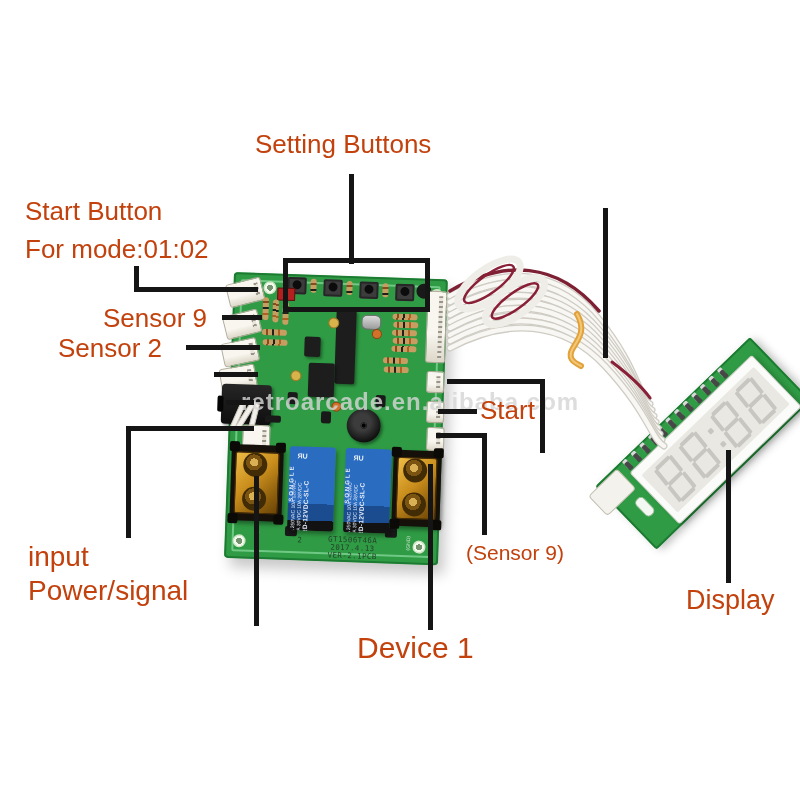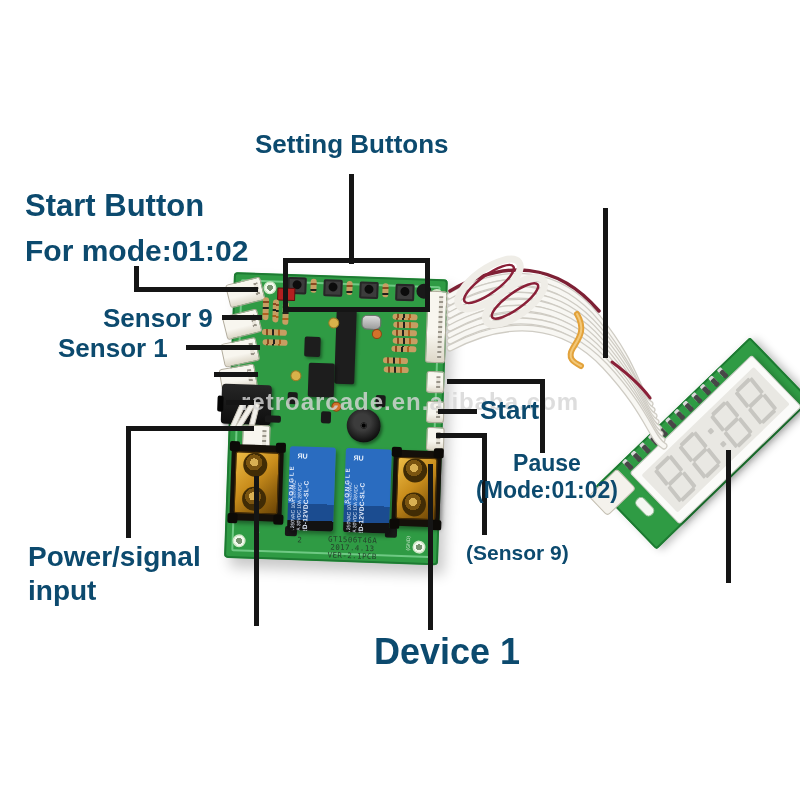--- a/index.html
+++ b/index.html
@@ -1,18 +1,18 @@
 <!DOCTYPE html>
 <html><head>
 <meta charset="utf-8">
 <style>
   html,body{margin:0;padding:0;background:#fff;}
   #stage{position:relative;width:800px;height:800px;background:#ffffff;overflow:hidden;
          font-family:"Liberation Sans",sans-serif;}
-  .lbl{position:absolute;font-weight:bold;color:#0c4a6e;white-space:nowrap;z-index:20;}
+  .lbl{position:absolute;font-weight:normal;color:#c2410c;white-space:nowrap;z-index:20;}
   .line{position:absolute;background:#151515;z-index:18;}
   .outline{position:absolute;border:5px solid #151515;background:transparent;z-index:18;}
 
   
   #pcb{position:absolute;left:234px;top:272px;width:214px;height:286px;background:#2f9b44;
        border-radius:4px;transform:rotate(2deg);transform-origin:top left;z-index:2;
        box-shadow:6px 9px 14px rgba(0,0,0,.22), inset 0 0 0 2px #1d7a32;}
   #pcb .silkframe{position:absolute;left:7px;top:7px;right:7px;bottom:7px;
        border:2px solid #6fc984;border-radius:2px;}
   .hole{position:absolute;width:13px;height:13px;border-radius:50%;
@@ -317,31 +317,28 @@
   <div class="line" style="left:540px;top:379px;width:5px;height:74px;"></div>
   <div class="line" style="left:436px;top:433px;width:51px;height:5px;"></div>
   <div class="line" style="left:482px;top:433px;width:5px;height:102px;"></div>
   <div class="line" style="left:126px;top:426px;width:128px;height:5px;"></div>
   <div class="line" style="left:126px;top:426px;width:5px;height:112px;"></div>
   <div class="line" style="left:254px;top:476px;width:5px;height:150px;"></div>
   <div class="line" style="left:428px;top:464px;width:5px;height:166px;"></div>
   <div class="line" style="left:726px;top:450px;width:5px;height:133px;"></div>
 
   <div class="lbl" style="left:255px;top:129px;font-size:26px;">Setting Buttons</div>
-  <div class="lbl" style="left:25px;top:188px;font-size:31px;">Start Button</div>
-  <div class="lbl" style="left:25px;top:234px;font-size:30px;">For mode:01:02</div>
+  <div class="lbl" style="left:25px;top:196px;font-size:26px;">Start Button</div>
+  <div class="lbl" style="left:25px;top:234px;font-size:26px;">For mode:01:02</div>
   <div class="lbl" style="left:103px;top:303px;font-size:26px;">Sensor 9</div>
-  <div class="lbl" style="left:58px;top:333px;font-size:26px;">Sensor 1</div>
+  <div class="lbl" style="left:58px;top:333px;font-size:26px;">Sensor 2</div>
   <div class="lbl" style="left:480px;top:395px;font-size:26px;">Start</div>
-  <div class="lbl" style="left:472px;top:450px;width:150px;text-align:center;font-size:23px;line-height:27px;">
-    <div>Pause</div>
-    <div>(Mode:01:02)</div>
-  </div>
   <div class="lbl" style="left:466px;top:540px;font-size:21px;line-height:25px;">
     <div>(Sensor 9)</div>
   </div>
   <div class="lbl" style="left:28px;top:540px;font-size:28px;line-height:34px;">
+    <div>input</div>
     <div>Power/signal</div>
-    <div>input</div>
   </div>
-  <div class="lbl" style="left:374px;top:631px;font-size:36px;">Device 1</div>
+  <div class="lbl" style="left:357px;top:631px;font-size:30px;">Device 1</div>
+  <div class="lbl" style="left:686px;top:585px;font-size:27px;">Display</div>
 
 </div>
 
 </body></html>

